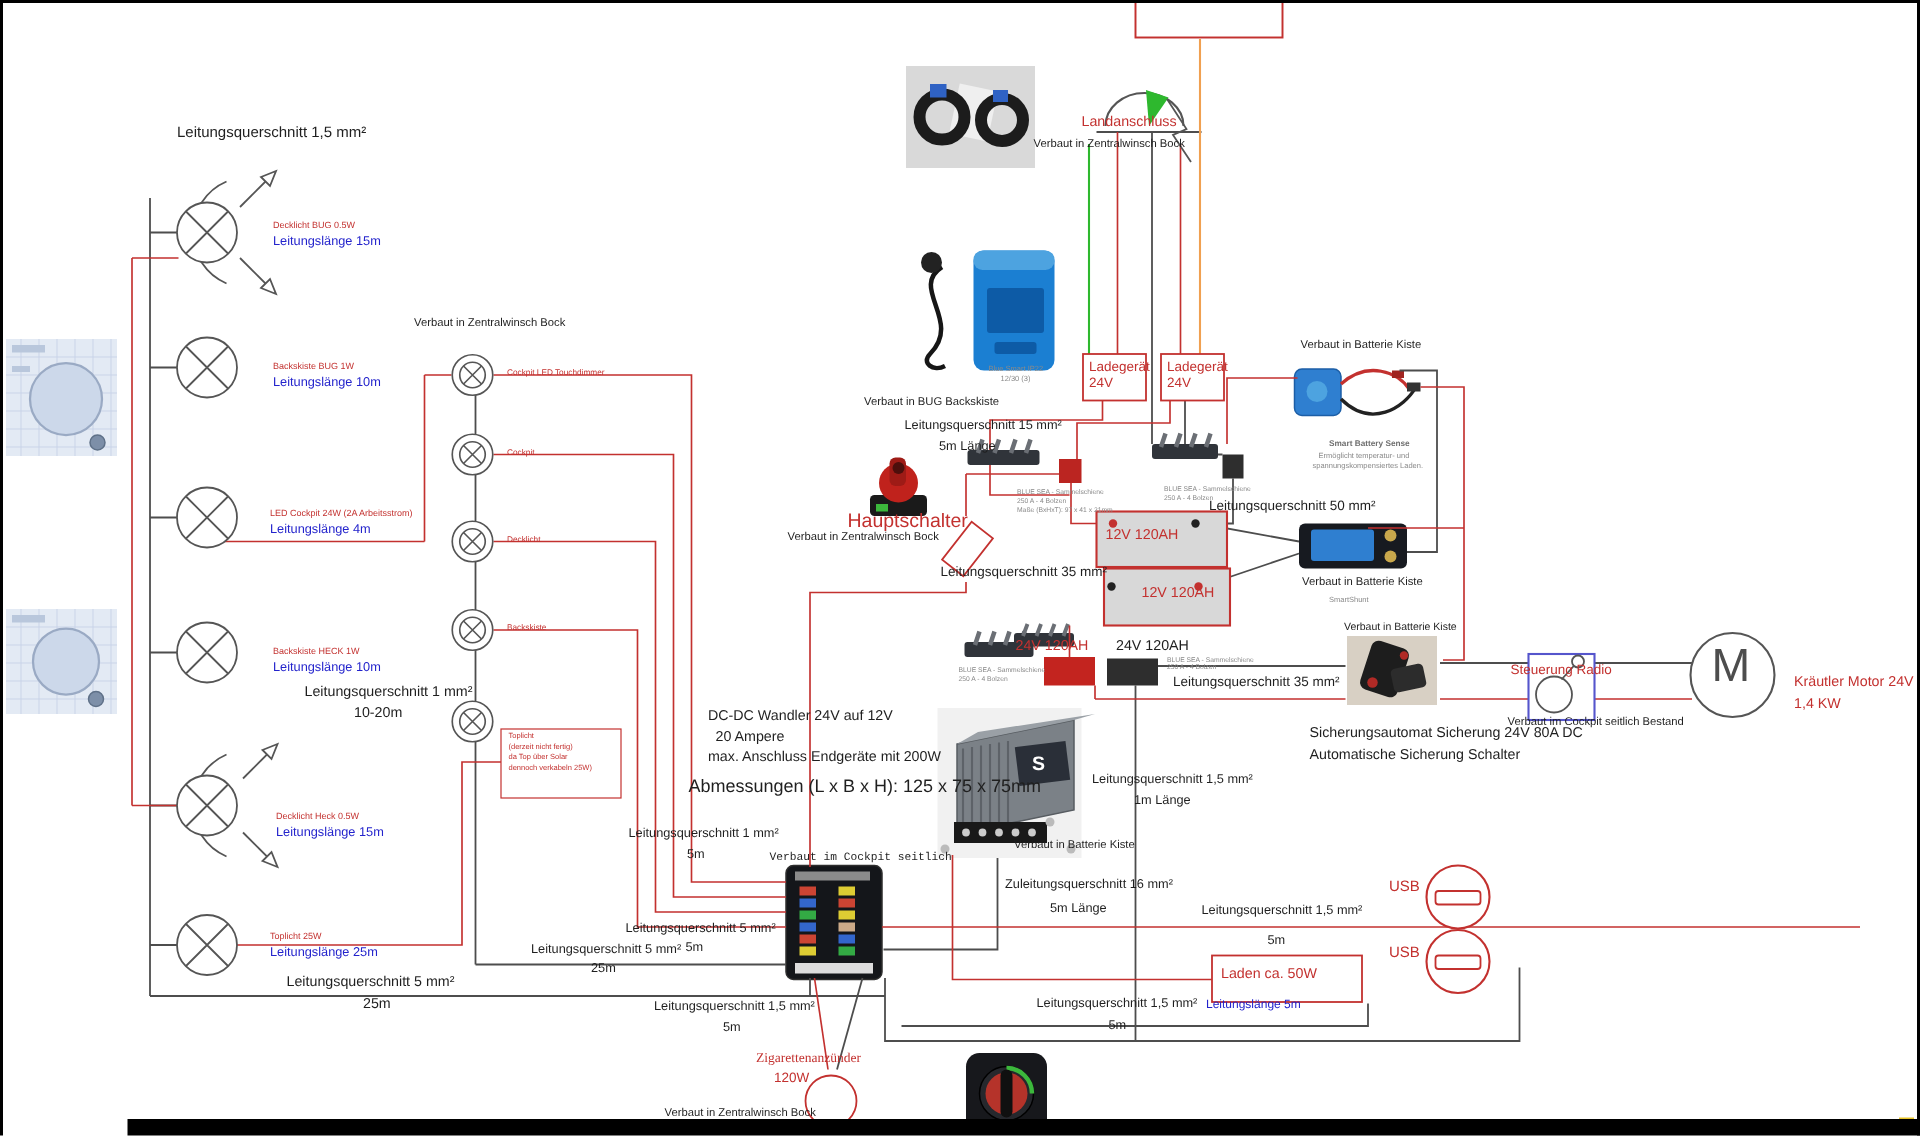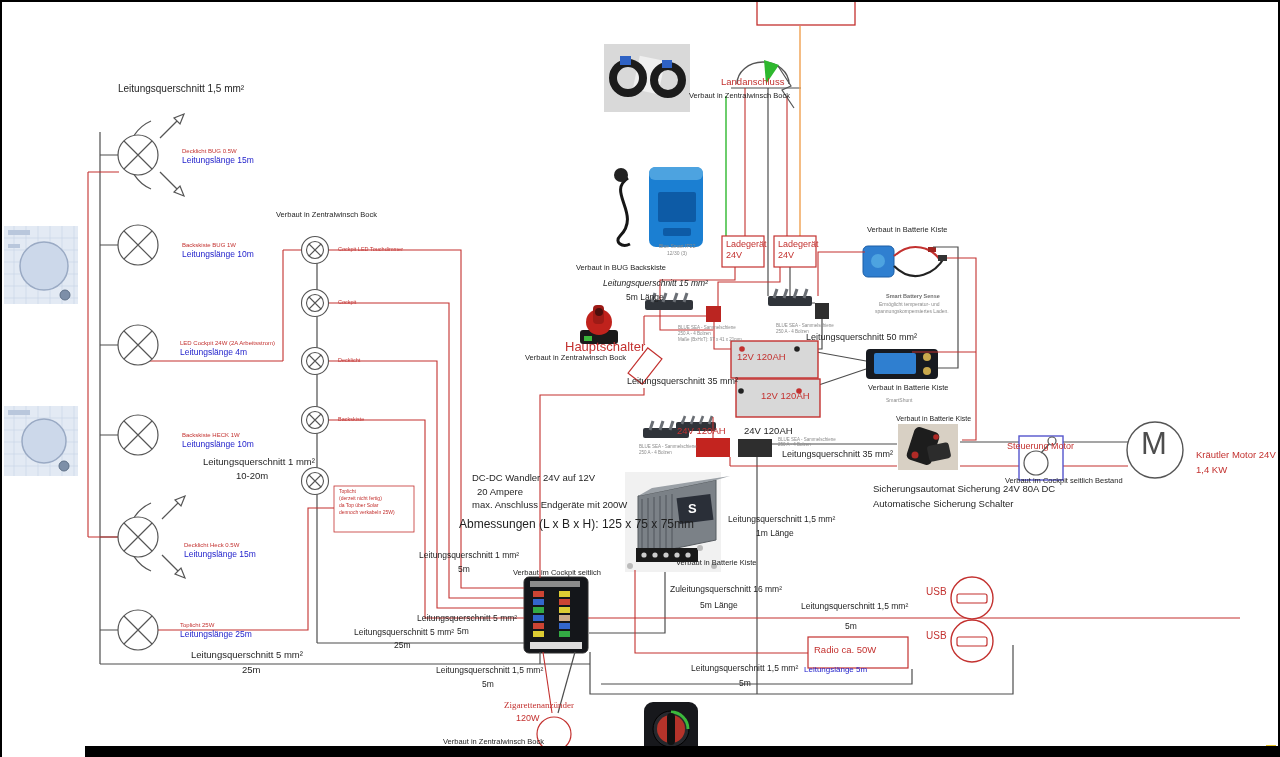--- a/index.html
+++ b/index.html
@@ -376,43 +376,43 @@
       <span class="lb r" style="left: 339px; top: 503px; font-size: 5px;">da Top über Solar</span>
       <span class="lb r" style="left: 339px; top: 510px; font-size: 5px;">dennoch verkabeln 25W)</span>
       <span class="lb k" style="left: 354px; top: 628px; font-size: 8.5px;">Leitungsquerschnitt 5 mm²</span>
       <span class="lb k" style="left: 394px; top: 641px; font-size: 8.5px;">25m</span>
       <span class="lb k" style="left: 417px; top: 614px; font-size: 8.5px;">Leitungsquerschnitt 5 mm²</span>
       <span class="lb k" style="left: 457px; top: 627px; font-size: 8.5px;">5m</span>
       <span class="lb k" style="left: 419px; top: 551px; font-size: 8.5px;">Leitungsquerschnitt 1 mm²</span>
       <span class="lb k" style="left: 458px; top: 565px; font-size: 8.5px;">5m</span>
       <span class="lb k" style="left: 436px; top: 666px; font-size: 8.5px;">Leitungsquerschnitt 1,5 mm²</span>
       <span class="lb k" style="left: 482px; top: 680px; font-size: 8.5px;">5m</span>
-      <span class="lb k" style="left: 513px; top: 569px; font-size: 7.5px;">Verbaut im Cockpit seitlich</span>
+      <span class="lb k" style="left: 513px; top: 569px; font-size: 7.5px; font-family: Liberation Mono, monospace;">Verbaut im Cockpit seitlich</span>
       <span class="lb k" style="left: 472px; top: 473px; font-size: 9.5px;">DC-DC Wandler 24V auf 12V</span>
       <span class="lb k" style="left: 477px; top: 487px; font-size: 9.5px;">20 Ampere</span>
       <span class="lb k" style="left: 472px; top: 500px; font-size: 9.5px;">max. Anschluss Endgeräte mit 200W</span>
       <span class="lb k" style="left: 459px; top: 518px; font-size: 12px;">Abmessungen (L x B x H): 125 x 75 x 75mm</span>
       <span class="lb w" style="left: 688px; top: 502px; font-size: 13px;">S</span>
       <span class="lb k" style="left: 676px; top: 559px; font-size: 7.5px;">Verbaut in Batterie Kiste</span>
       <span class="lb k" style="left: 728px; top: 515px; font-size: 8.5px;">Leitungsquerschnitt 1,5 mm²</span>
       <span class="lb k" style="left: 756px; top: 529px; font-size: 8.5px;">1m Länge</span>
       <span class="lb k" style="left: 670px; top: 585px; font-size: 8.5px;">Zuleitungsquerschnitt 16 mm²</span>
       <span class="lb k" style="left: 700px; top: 601px; font-size: 8.5px;">5m Länge</span>
       <span class="lb k" style="left: 801px; top: 602px; font-size: 8.5px;">Leitungsquerschnitt 1,5 mm²</span>
       <span class="lb k" style="left: 845px; top: 622px; font-size: 8.5px;">5m</span>
       <span class="lb r" style="left: 926px; top: 587px; font-size: 10px;">USB</span>
       <span class="lb r" style="left: 926px; top: 631px; font-size: 10px;">USB</span>
-      <span class="lb r" style="left: 814px; top: 645px; font-size: 9.5px;">Radio ca. 50W</span>
+      <span class="lb r" style="left: 814px; top: 645px; font-size: 9.5px;">Laden ca. 50W</span>
       <span class="lb b" style="left: 804px; top: 666px; font-size: 8px;">Leitungslänge 5m</span>
       <span class="lb k" style="left: 691px; top: 664px; font-size: 8.5px;">Leitungsquerschnitt 1,5 mm²</span>
       <span class="lb k" style="left: 739px; top: 679px; font-size: 8.5px;">5m</span>
       <span class="lb r" style="left: 504px; top: 701px; font-size: 9px; font-family: Liberation Serif, serif;">Zigarettenanzünder</span>
       <span class="lb r" style="left: 516px; top: 714px; font-size: 9px;">120W</span>
       <span class="lb k" style="left: 443px; top: 738px; font-size: 7.5px;">Verbaut in Zentralwinsch Bock</span>
-      <span class="lb k" style="left: 603px; top: 279px; font-size: 8.5px; font-style: italic;">Leitungsquerschnitt 15 mm²</span>
+      <span class="lb k" style="left: 603px; top: 279px; font-size: 8.5px;">Leitungsquerschnitt 15 mm²</span>
       <span class="lb k" style="left: 626px; top: 293px; font-size: 8.5px;">5m Länge</span>
       <span class="lb k" style="left: 576px; top: 264px; font-size: 7.5px; text-align: right;">Verbaut in BUG Backskiste</span>
       <span class="lb g" style="left: 659px; top: 244px; font-size: 5px;">Blue Smart IP22</span>
       <span class="lb g" style="left: 667px; top: 251px; font-size: 5px;">12/30 (3)</span>
       <span class="lb r" style="left: 721px; top: 77px; font-size: 9.5px;">Landanschluss</span>
       <span class="lb k" style="left: 689px; top: 92px; font-size: 7.5px;">Verbaut in Zentralwinsch Bock</span>
       <span class="lb r" style="left: 726px; top: 240px; font-size: 9px;">Ladegerät</span>
       <span class="lb r" style="left: 726px; top: 251px; font-size: 9px;">24V</span>
       <span class="lb r" style="left: 778px; top: 240px; font-size: 9px;">Ladegerät</span>
       <span class="lb r" style="left: 778px; top: 251px; font-size: 9px;">24V</span>
@@ -434,21 +434,21 @@
       <span class="lb g" style="left: 678px; top: 338px; font-size: 4.5px;">Maße (BxHxT): 97 x 41 x 21mm</span>
       <span class="lb g" style="left: 776px; top: 324px; font-size: 4.5px;">BLUE SEA - Sammelschiene</span>
       <span class="lb g" style="left: 776px; top: 330px; font-size: 4.5px;">250 A - 4 Bolzen</span>
       <span class="lb g" style="left: 639px; top: 445px; font-size: 4.5px;">BLUE SEA - Sammelschiene</span>
       <span class="lb g" style="left: 639px; top: 451px; font-size: 4.5px;">250 A - 4 Bolzen</span>
       <span class="lb g" style="left: 778px; top: 438px; font-size: 4.5px;">BLUE SEA - Sammelschiene</span>
       <span class="lb g" style="left: 778px; top: 443px; font-size: 4.5px;">250 A - 4 Bolzen</span>
       <span class="lb k" style="left: 868px; top: 384px; font-size: 7.5px;">Verbaut in Batterie Kiste</span>
       <span class="lb g" style="left: 886px; top: 398px; font-size: 5px;">SmartShunt</span>
       <span class="lb k" style="left: 896px; top: 415px; font-size: 7px;">Verbaut in Batterie Kiste</span>
-      <span class="lb r" style="left: 1007px; top: 442px; font-size: 9px;">Steuerung Motor</span>
+      <span class="lb r" style="left: 1007px; top: 442px; font-size: 9px;">Steuerung Radio</span>
       <span class="lb k" style="left: 1005px; top: 477px; font-size: 7.5px;">Verbaut im Cockpit seitlich Bestand</span>
       <span class="lb m" style="left: 1141px; top: 428px; font-size: 31px;">M</span>
       <span class="lb r" style="left: 1196px; top: 450px; font-size: 9.5px;">Kräutler Motor 24V</span>
       <span class="lb r" style="left: 1196px; top: 465px; font-size: 9.5px;">1,4 KW</span>
       <span class="lb k" style="left: 873px; top: 484px; font-size: 9.5px;">Sicherungsautomat Sicherung 24V 80A DC</span>
       <span class="lb k" style="left: 873px; top: 499px; font-size: 9.5px;">Automatische Sicherung Schalter</span>
     </div>
 
 <div class="border" style="left:0;top:0;width:1280px;height:2px;"></div>
 <div class="border" style="left:0;top:0;width:2px;height:757px;"></div>

